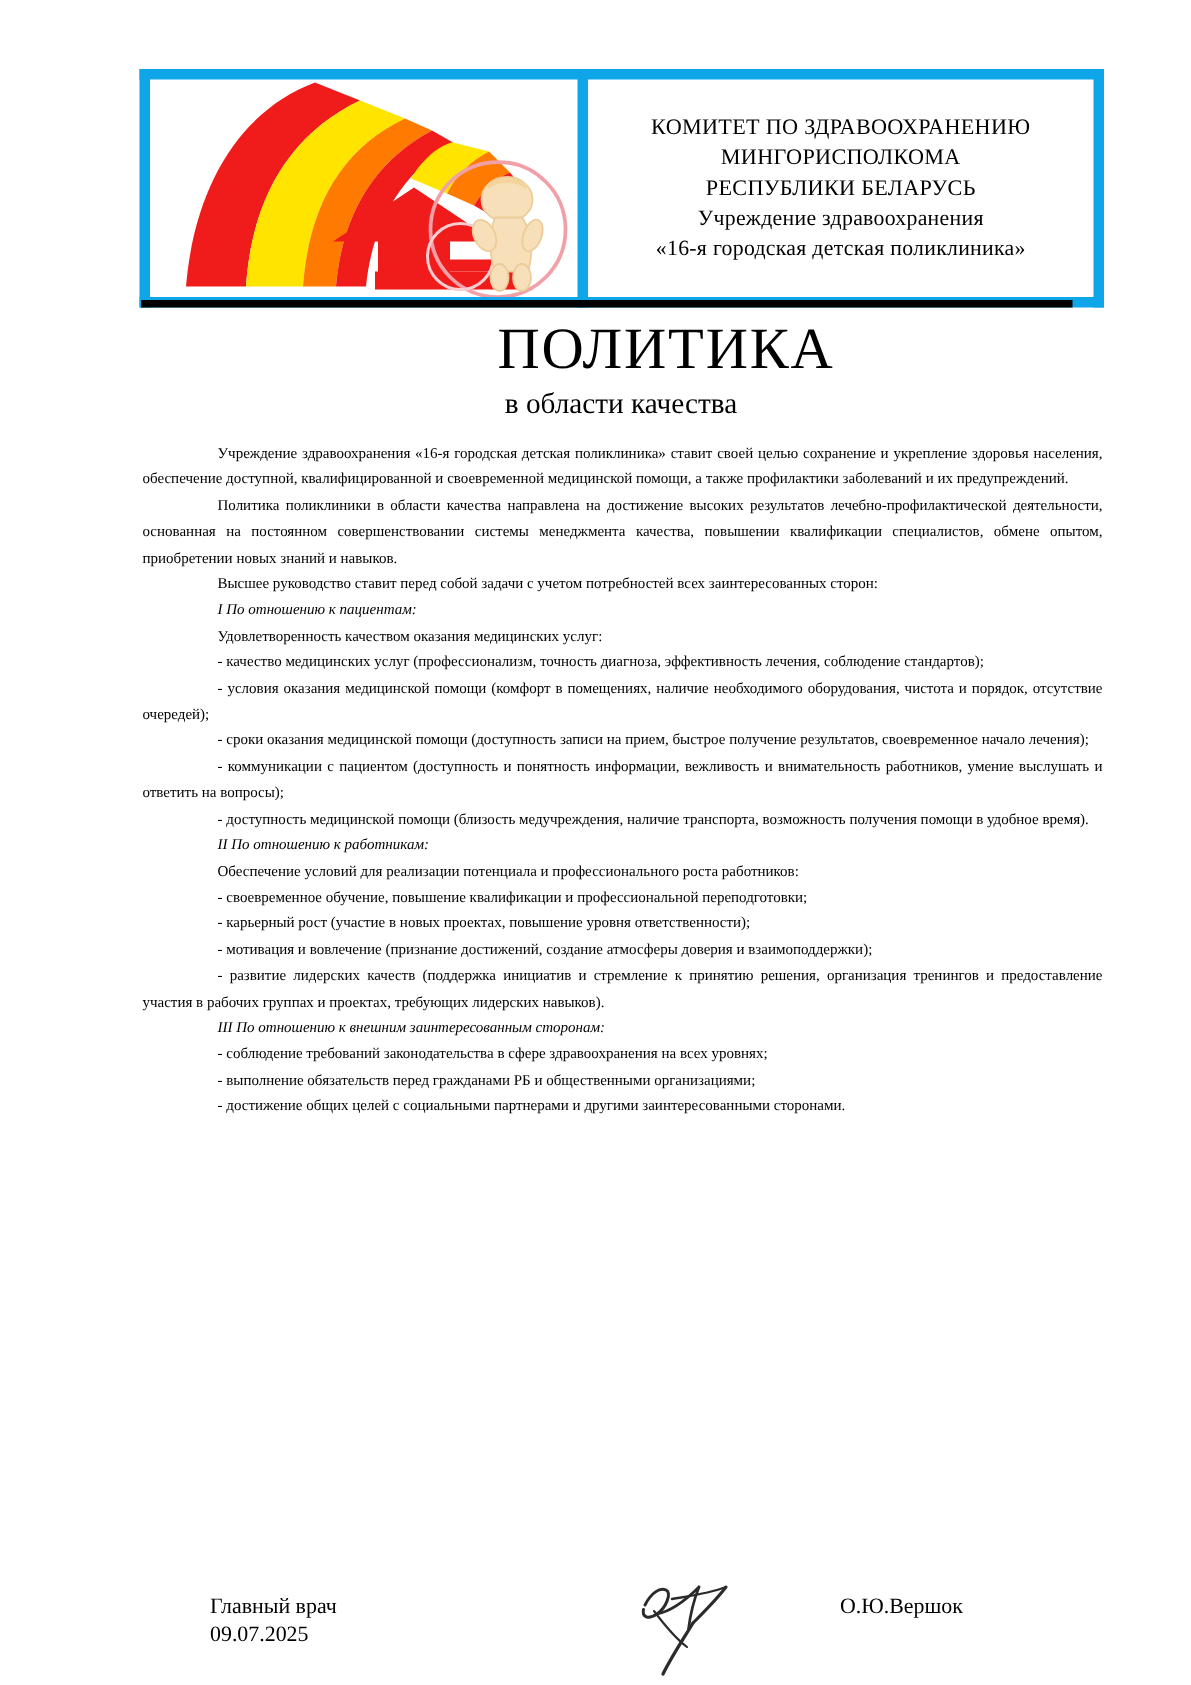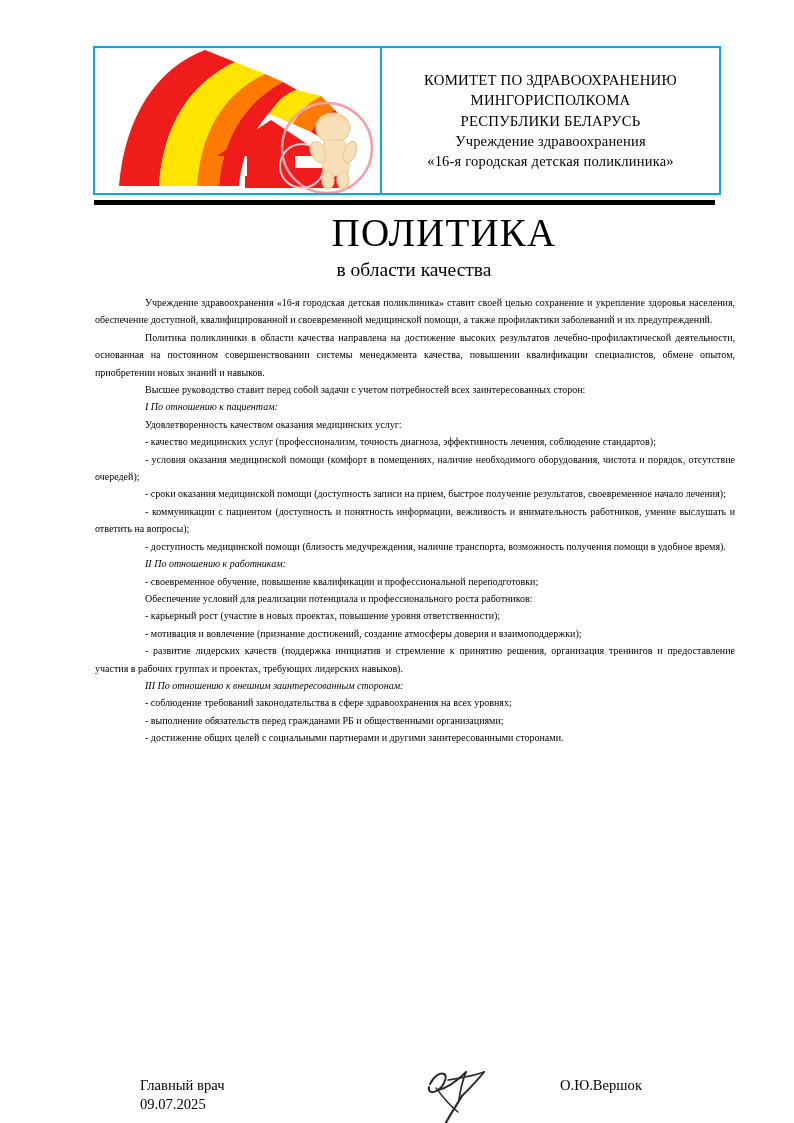--- a/index.html
+++ b/index.html
@@ -29,21 +29,21 @@
   .header-table {
     position: absolute;
     left: 93px;
     top: 46px;
     width: 622px;
     height: 147px;
     border-collapse: collapse;
     table-layout: fixed;
   }
   .header-table td {
-    border: 2px solid #0ea5e9;
+    border: 7px solid #0ea5e9;
     padding: 0;
     vertical-align: middle;
   }
   .cell-logo { width: 285px; }
   .cell-text { width: 337px; }
 
   .logo-wrap {
     width: 100%;
     height: 145px;
     position: relative;
@@ -131,21 +131,20 @@
     position: absolute;
     left: 78px;
     top: 1062px;
     width: 640px;
     font-size: 14.6px;
     line-height: 18px;
   }
   .sig-row {
     position: relative;
     height: 20px;
-    margin-top: 14px;
   }
   .sig-left {
     position: absolute;
     left: 62px;
     top: 0;
     white-space: nowrap;
   }
   .sig-date {
     position: absolute;
     left: 62px;
@@ -237,22 +236,22 @@
 
     <p class="heading last-line-left">I По отношению к пациентам:</p>
     <p class="last-line-left">Удовлетворенность качеством оказания медицинских услуг:</p>
     <p>- качество медицинских услуг (профессионализм, точность диагноза, эффективность лечения, соблюдение стандартов);</p>
     <p>- условия оказания медицинской помощи (комфорт в помещениях, наличие необходимого оборудования, чистота и порядок, отсутствие очередей);</p>
     <p>- сроки оказания медицинской помощи (доступность записи на прием, быстрое получение результатов, своевременное начало лечения);</p>
     <p>- коммуникации с пациентом (доступность и понятность информации, вежливость и внимательность работников, умение выслушать и ответить на вопросы);</p>
     <p>- доступность медицинской помощи (близость медучреждения, наличие транспорта, возможность получения помощи в удобное время).</p>
 
     <p class="heading last-line-left">II По отношению к работникам:</p>
+    <p>Обеспечение условий для реализации потенциала и профессионального роста работников:</p>
     <p>- своевременное обучение, повышение квалификации и профессиональной переподготовки;</p>
-    <p>Обеспечение условий для реализации потенциала и профессионального роста работников:</p>
     <p class="last-line-left">- карьерный рост (участие в новых проектах, повышение уровня ответственности);</p>
     <p>- мотивация и вовлечение (признание достижений, создание атмосферы доверия и взаимоподдержки);</p>
     <p>- развитие лидерских качеств (поддержка инициатив и стремление к принятию решения, организация тренингов и предоставление участия в рабочих группах и проектах, требующих лидерских навыков).</p>
 
     <p class="heading last-line-left">III По отношению к внешним заинтересованным сторонам:</p>
     <p class="last-line-left">- соблюдение требований законодательства в сфере здравоохранения на всех уровнях;</p>
     <p class="last-line-left">- выполнение обязательств перед гражданами РБ и общественными организациями;</p>
     <p>- достижение общих целей с социальными партнерами и другими заинтересованными сторонами.</p>
 
   </div>

